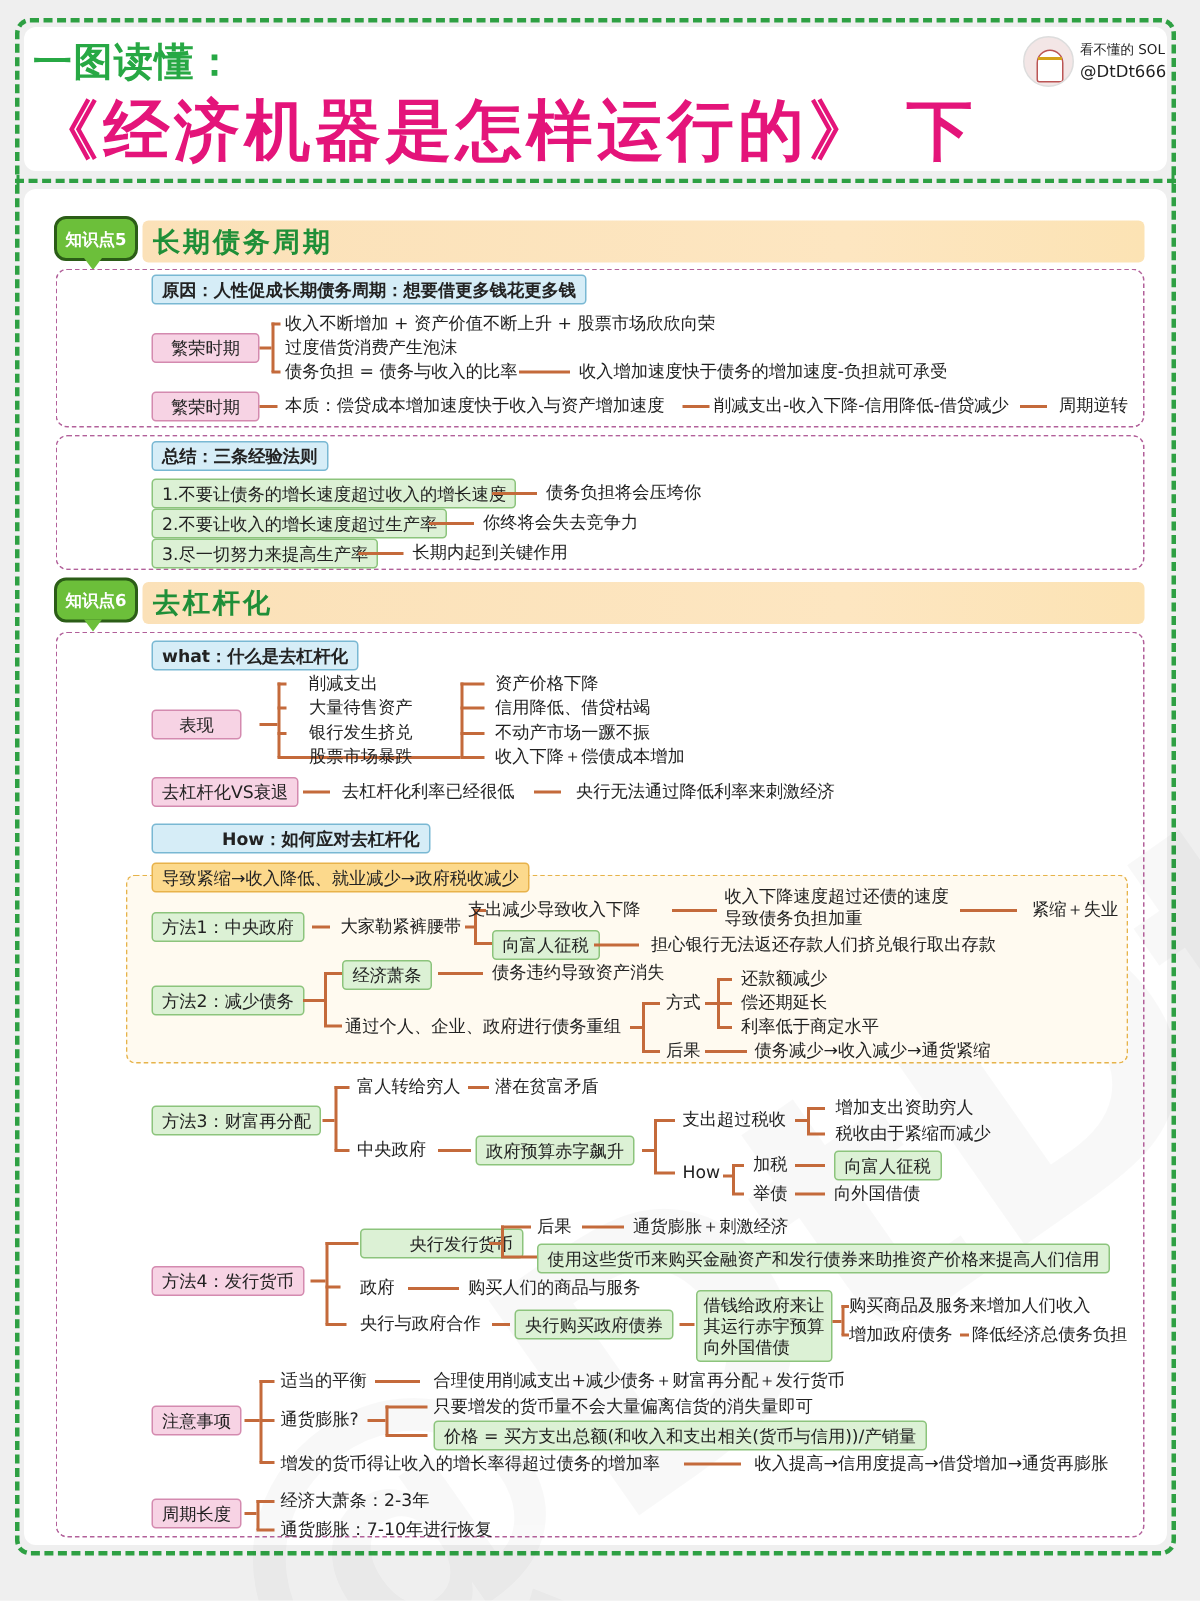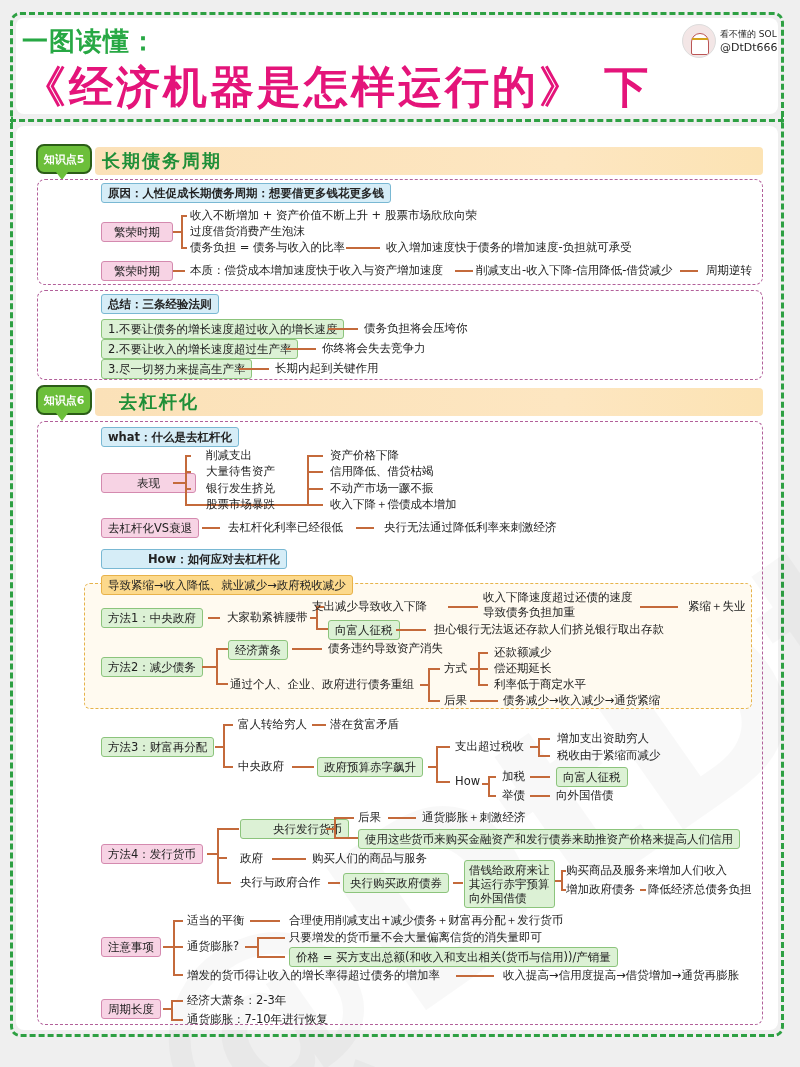--- a/index.html
+++ b/index.html
@@ -97,26 +97,26 @@
 <div class="node" style="left:364px;top:320px;">债务负担将会压垮你</div>
 <div class="box b-green" style="left:101px;top:339px;">2.不要让收入的增长速度超过生产率</div>
 <div class="ln h" style="left:286px;top:348px;width:30px;"></div>
 <div class="node" style="left:322px;top:340px;">你终将会失去竞争力</div>
 <div class="box b-green" style="left:101px;top:359px;">3.尽一切努力来提高生产率</div>
 <div class="ln h" style="left:239px;top:368px;width:30px;"></div>
 <div class="node" style="left:275px;top:360px;">长期内起到关键作用</div>
 
 <div class="kp-bar" style="left:95px;top:388px;width:668px;"></div>
 <div class="kp-badge" style="left:36px;top:385px;">知识点6</div>
-<div class="kp-title" style="left:102px;top:390px;margin-left:17px;">去杠杆化</div>
+<div class="kp-title" style="left:102px;top:390px;">去杠杆化</div>
 
 <div class="dash-box" style="left:37px;top:421px;width:726px;height:604px;"></div>
 
 <div class="box b-blue" style="left:101px;top:427px;">what：什么是去杠杆化</div>
-<div class="box b-pink" style="left:101px;top:473px;width:95px;">表现</div>
+<div class="box b-pink" style="left:101px;top:473px;width:60px;">表现</div>
 <div class="ln h" style="left:173px;top:482px;width:12px;"></div>
 <div class="ln v" style="left:185px;top:455px;height:50px;"></div>
 <div class="ln h" style="left:185px;top:455px;width:6px;"></div>
 <div class="ln h" style="left:185px;top:471px;width:6px;"></div>
 <div class="ln h" style="left:185px;top:488px;width:6px;"></div>
 <div class="ln h" style="left:185px;top:504px;width:122px;"></div>
 <div class="node" style="left:206px;top:447px;">削减支出</div>
 <div class="node" style="left:206px;top:463px;">大量待售资产</div>
 <div class="node" style="left:206px;top:480px;">银行发生挤兑</div>
 <div class="node" style="left:206px;top:496px;">股票市场暴跌</div>

